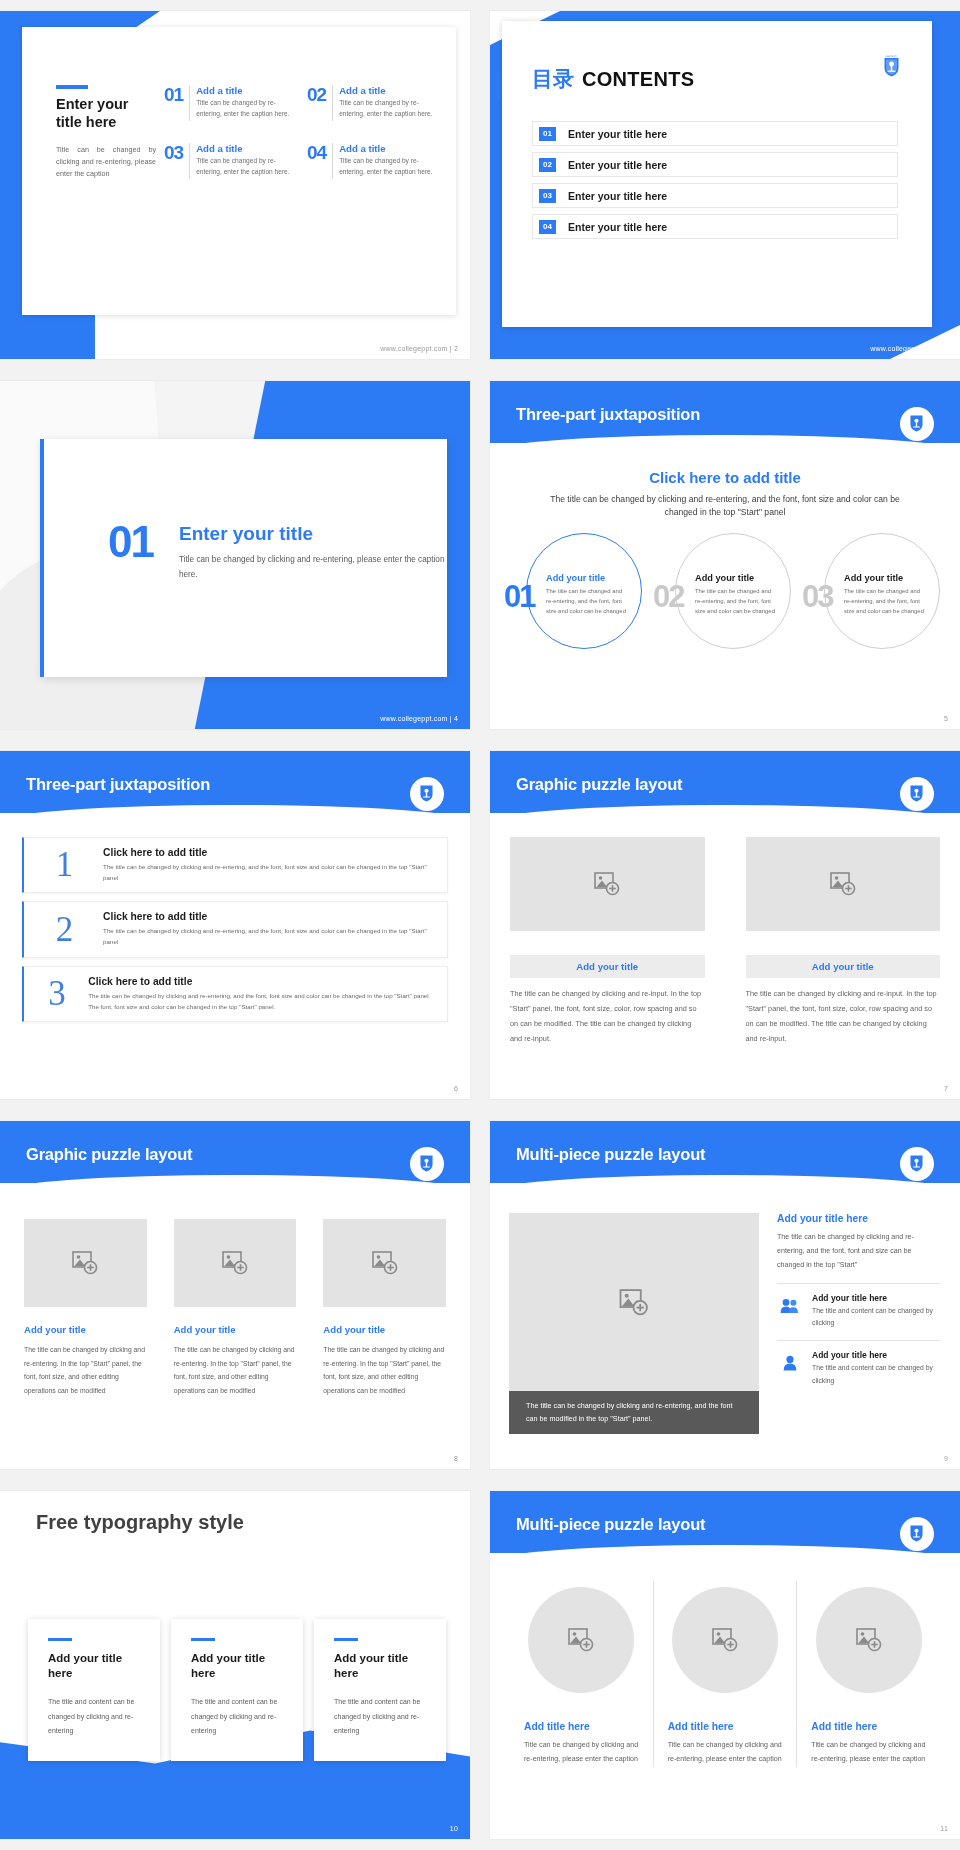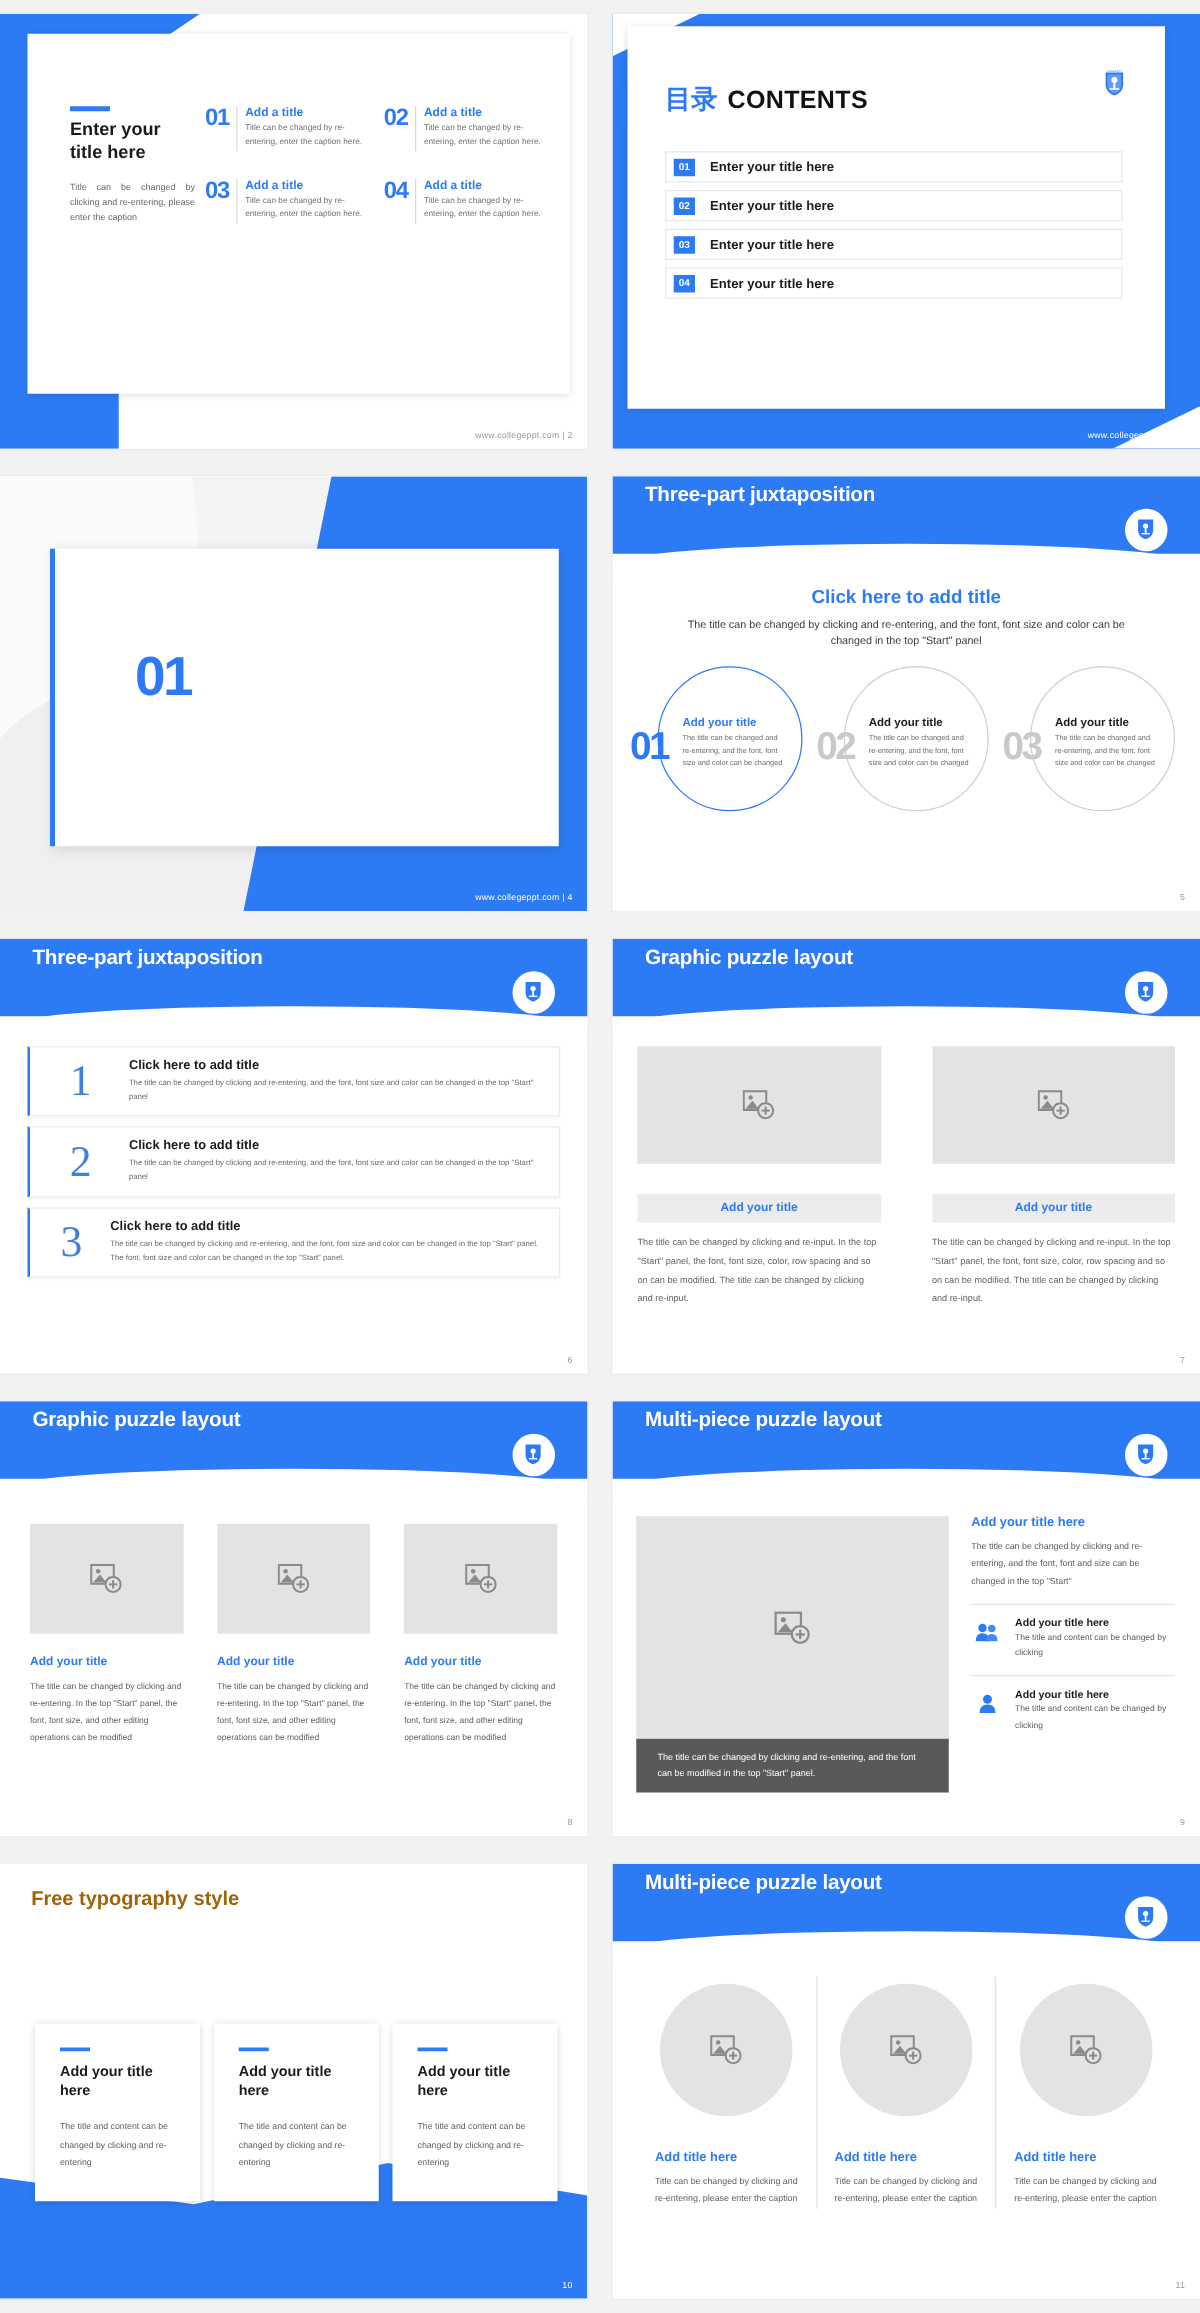--- a/index.html
+++ b/index.html
@@ -42,21 +42,21 @@
   .hdr{
     position:absolute; left:0; top:0; width:100%; height:62px;
     background:#2d7bf4;
   }
   .hdr .curve{
     position:absolute; left:0; bottom:-26px; width:100%; height:34px;
     background:#fff;
     border-radius:100% 100% 0 0 / 100% 100% 0 0;
   }
   .hdr-title{
-    position:absolute; left:26px; top:6px;
+    position:absolute; left:26px; top:24px;
     color:#fff; font-size:16.5px; font-weight:bold; letter-spacing:-.2px;
   }
   .hdr-emblem{
     position:absolute; right:26px; top:26px;
     width:34px; height:34px; border-radius:50%;
     background:#fff;
     display:flex; align-items:center; justify-content:center;
   }
 
   
@@ -202,21 +202,21 @@
     border-top:1px solid #e4e4e4; padding-top:9px; margin-top:10px; }
   .s9-ico{ width:26px; flex:0 0 26px; display:flex; justify-content:center; padding-top:5px;}
   .s9-it{ font-size:8.5px; font-weight:bold; color:#1b1b1b; }
   .s9-id{ font-size:6.8px; color:#5e5e5e; line-height:1.9; margin-top:2px; }
 
   
   .s10-bgblue{ position:absolute; left:0; bottom:0; width:100%; height:118px;
     background:#2d7bf4;
     clip-path: polygon(0 18%, 33% 36%, 66% 8%, 100% 30%, 100% 100%, 0 100%);
   }
-  .s10-h{ position:absolute; left:25px; top:20px; font-size:16px; font-weight:bold; color:#a16207; }
+  .s10-h{ position:absolute; left:36px; top:20px; font-size:20px; font-weight:bold; color:#404040; }
   .s10-p{ position:absolute; left:29px; right:26px; top:66px; font-size:8.6px;
     color:#4a4a4a; line-height:1.95; text-align:justify; }
   .s10-cards{ position:absolute; left:28px; right:24px; top:128px; display:flex; gap:11px; }
   .s10-card{ flex:1; background:#fff; box-shadow:0 1px 6px rgba(0,0,0,.16);
     padding:19px 20px 22px 20px; }
   .s10-dash{ width:24px; height:3.4px; background:#2d7bf4; margin-bottom:10px; }
   .s10-t{ font-size:11.5px; font-weight:bold; color:#1b1b1b; line-height:1.28; }
   .s10-d{ font-size:7px; color:#5e5e5e; line-height:2.1; margin-top:14px; }
 
   
@@ -325,20 +325,24 @@
   <div class="slide">
     <div class="s4-bg">
       <div class="s4-sw1"></div>
       <div class="s4-sw2"></div>
     </div>
     <div class="s4-blue"></div>
     <div class="s4-card">
       <div class="s4-bar"></div>
       <div class="s4-row">
         <div class="s4-num">01</div>
+        <div>
+          <div class="s4-t">Enter your title</div>
+          <div class="s4-d">Title can be changed by clicking and re-entering, please enter the caption here.</div>
+        </div>
       </div>
     </div>
     <div class="pg onblue">www.collegeppt.com  |  4</div>
   </div>
 
   <div class="slide">
     <div class="hdr">
       <div class="hdr-title">Three-part juxtaposition</div>
       <div class="curve"></div>
     </div>

